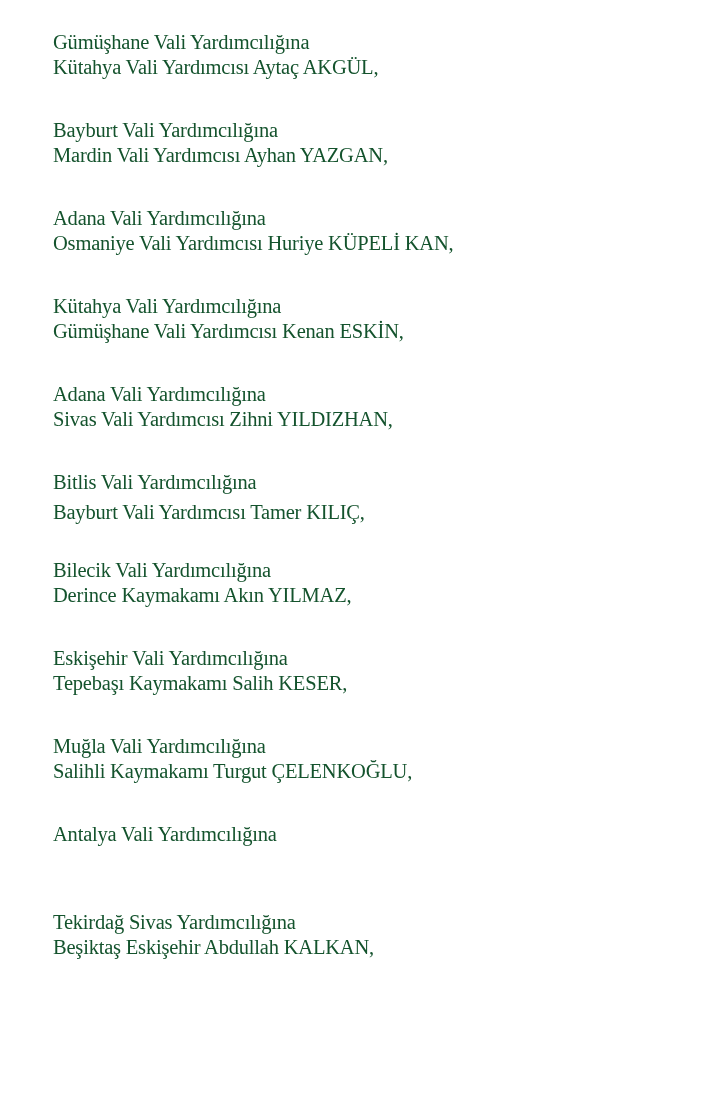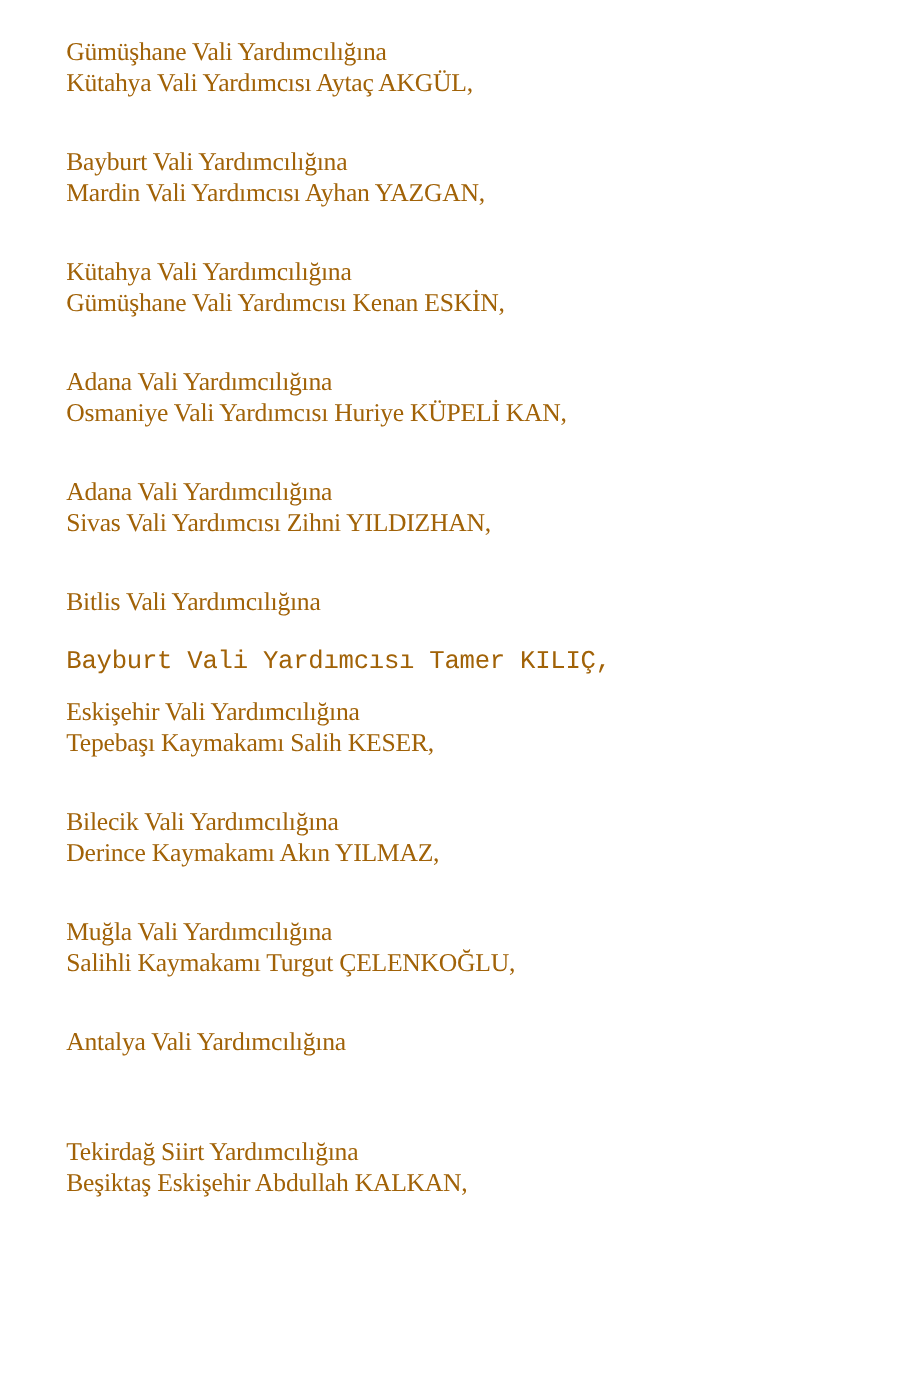--- a/index.html
+++ b/index.html
@@ -1,65 +1,65 @@
 <!DOCTYPE html>
 <html><head>
   <meta charset="utf-8">
   <style>
     html, body { margin: 0; padding: 0; background: #ffffff; }
     body { width: 728px; height: 1115px; position: relative; overflow: hidden; }
     .page {
       position: absolute; left: 53px; top: 30px; right: 20px;
       font-family: "Liberation Serif", serif;
-      font-size: 20.5px; color: #a16207; letter-spacing: -0.2px;
+      font-size: 20.5px; color: #14532d; letter-spacing: -0.2px;
     }
     .entry { height: 88px; }
     .entry .line { line-height: 25px; white-space: nowrap; }
-    .entry.tall .line.second { margin-top: 22px; font-family: Liberation Mono, monospace; }
+    .entry.tall .line.second { margin-top: 5px; }
   </style>
 </head>
 <body>
 
 <div class="page">
   <div class="entry">
     <div class="line">Gümüşhane Vali Yardımcılığına</div>
     <div class="line second">Kütahya Vali Yardımcısı Aytaç AKGÜL,</div>
   </div>
   <div class="entry">
     <div class="line">Bayburt Vali Yardımcılığına</div>
     <div class="line second">Mardin Vali Yardımcısı Ayhan YAZGAN,</div>
   </div>
   <div class="entry">
+    <div class="line">Adana Vali Yardımcılığına</div>
+    <div class="line second">Osmaniye Vali Yardımcısı Huriye KÜPELİ KAN,</div>
+  </div>
+  <div class="entry">
     <div class="line">Kütahya Vali Yardımcılığına</div>
     <div class="line second">Gümüşhane Vali Yardımcısı Kenan ESKİN,</div>
-  </div>
-  <div class="entry">
-    <div class="line">Adana Vali Yardımcılığına</div>
-    <div class="line second">Osmaniye Vali Yardımcısı Huriye KÜPELİ KAN,</div>
   </div>
   <div class="entry">
     <div class="line">Adana Vali Yardımcılığına</div>
     <div class="line second">Sivas Vali Yardımcısı Zihni YILDIZHAN,</div>
   </div>
   <div class="entry tall">
     <div class="line">Bitlis Vali Yardımcılığına</div>
     <div class="line second">Bayburt Vali Yardımcısı Tamer KILIÇ,</div>
   </div>
   <div class="entry">
+    <div class="line">Bilecik Vali Yardımcılığına</div>
+    <div class="line second">Derince Kaymakamı Akın YILMAZ,</div>
+  </div>
+  <div class="entry">
     <div class="line">Eskişehir Vali Yardımcılığına</div>
     <div class="line second">Tepebaşı Kaymakamı Salih KESER,</div>
-  </div>
-  <div class="entry">
-    <div class="line">Bilecik Vali Yardımcılığına</div>
-    <div class="line second">Derince Kaymakamı Akın YILMAZ,</div>
   </div>
   <div class="entry">
     <div class="line">Muğla Vali Yardımcılığına</div>
     <div class="line second">Salihli Kaymakamı Turgut ÇELENKOĞLU,</div>
   </div>
   <div class="entry">
     <div class="line">Antalya Vali Yardımcılığına</div>
   </div>
   <div class="entry">
-    <div class="line">Tekirdağ Siirt Yardımcılığına</div>
+    <div class="line">Tekirdağ Sivas Yardımcılığına</div>
     <div class="line second">Beşiktaş Eskişehir Abdullah KALKAN,</div>
   </div>
 </div>
 
 </body></html>

